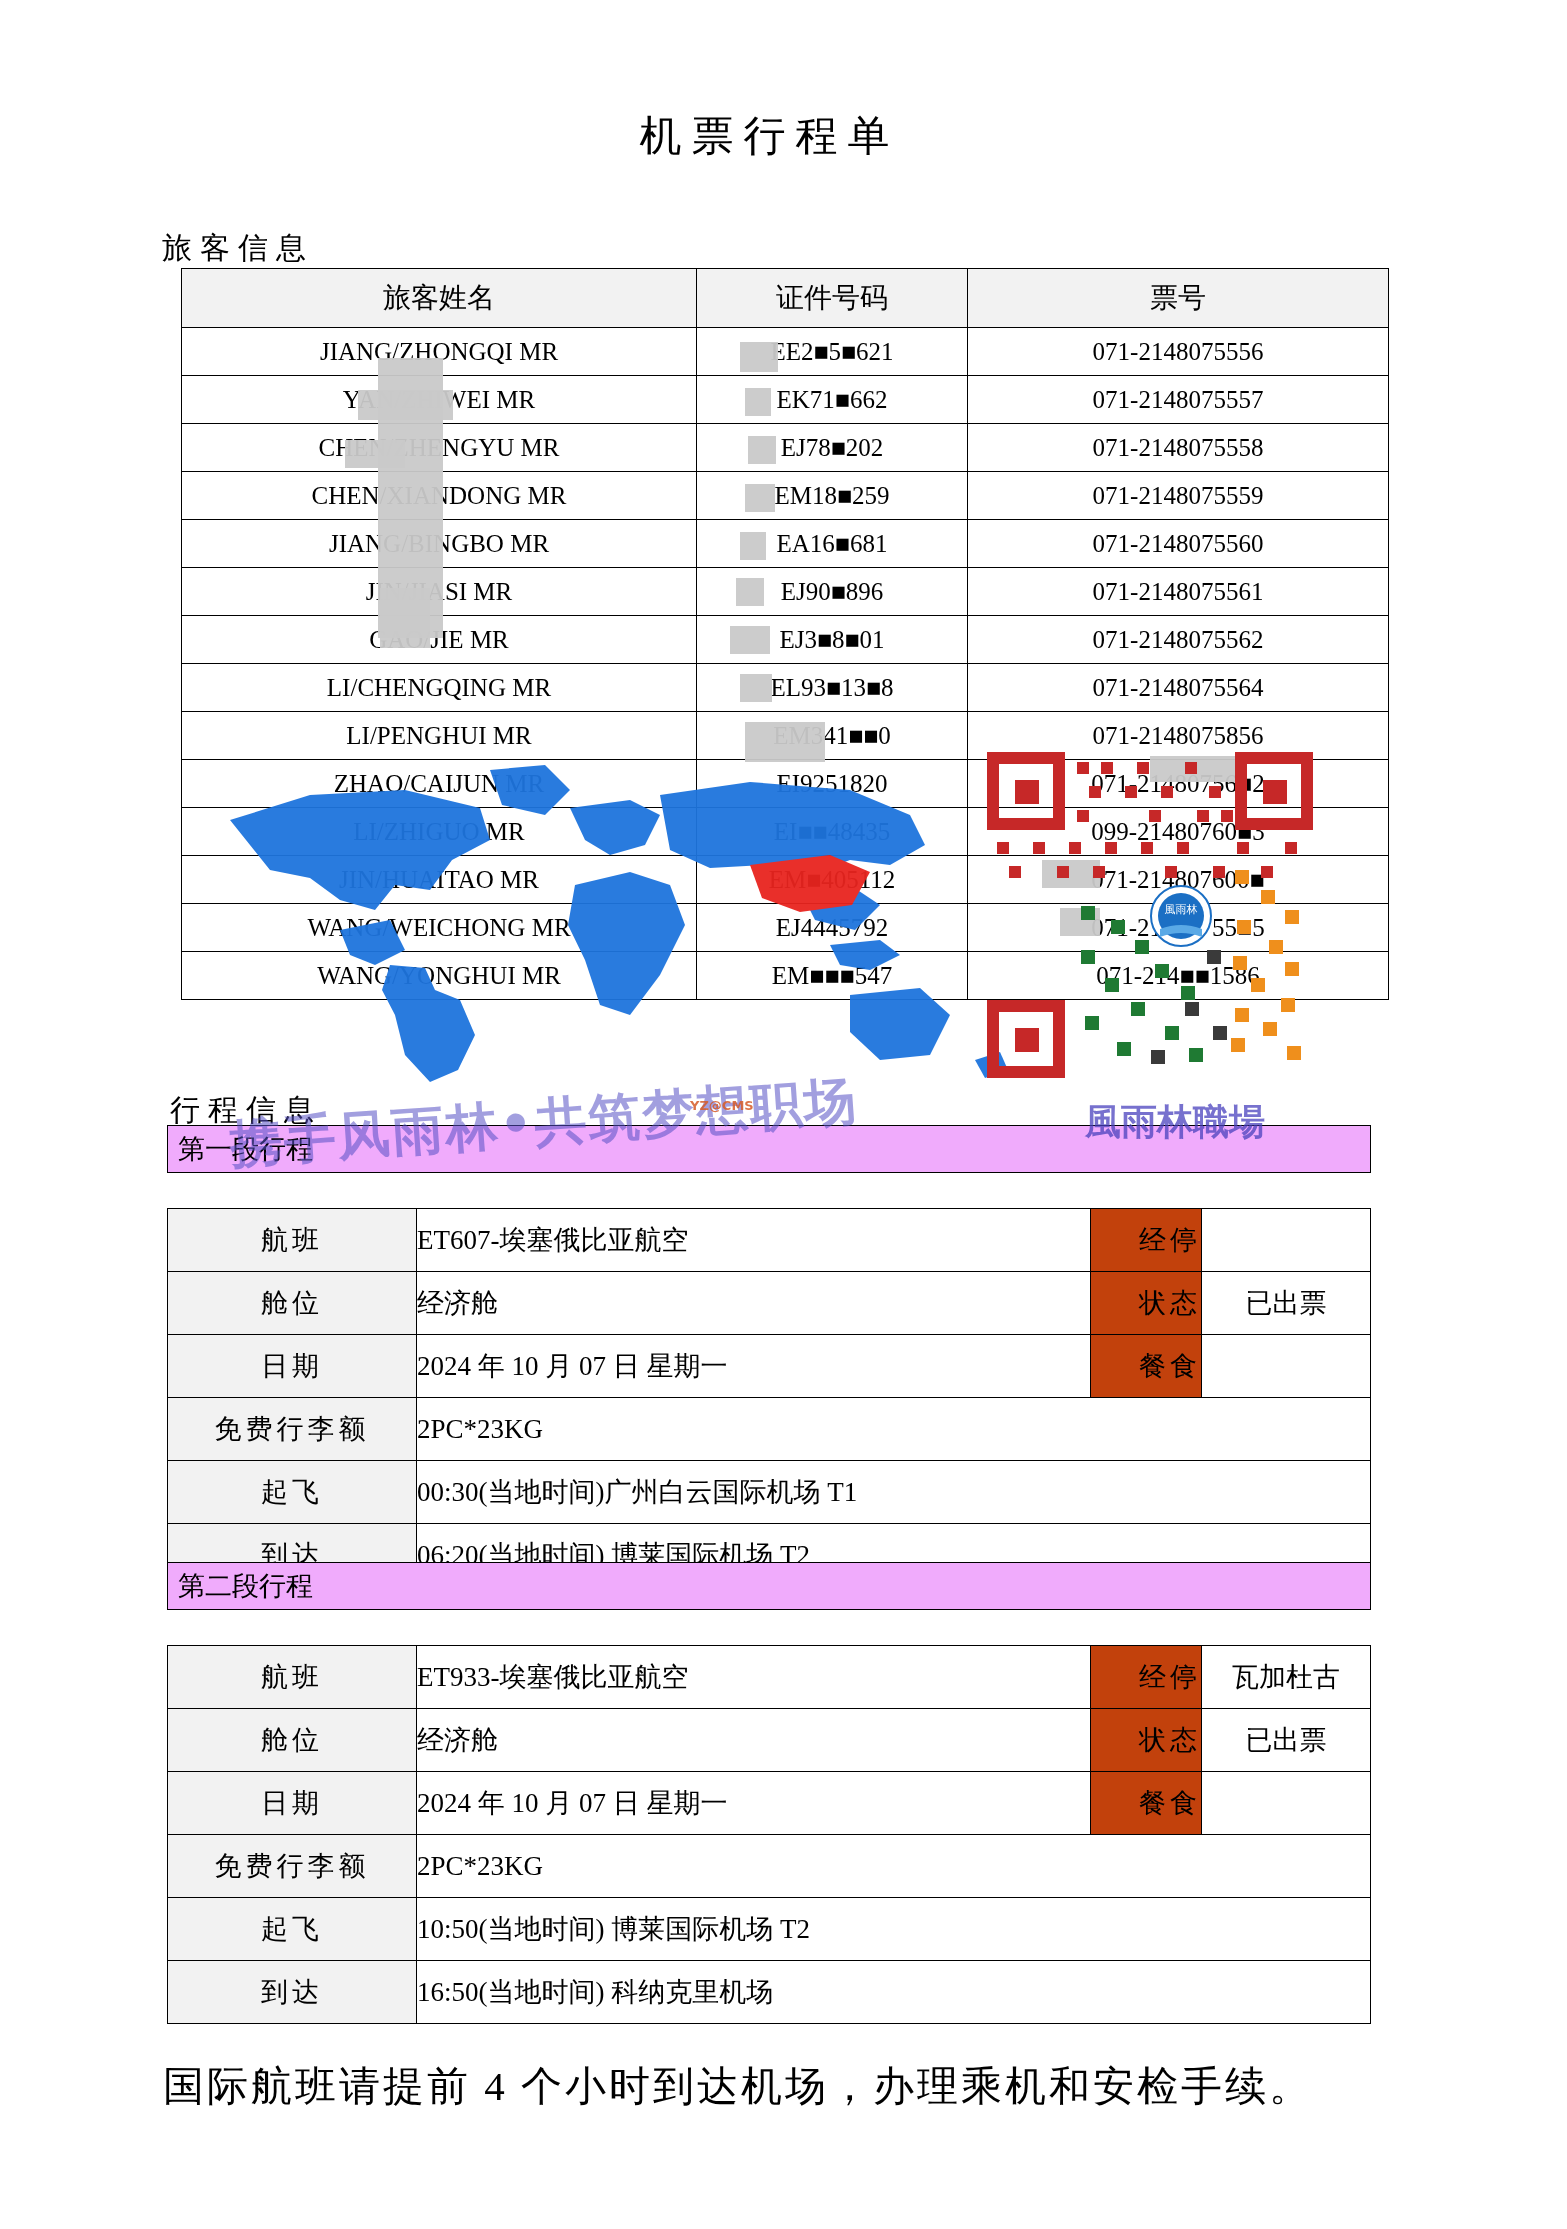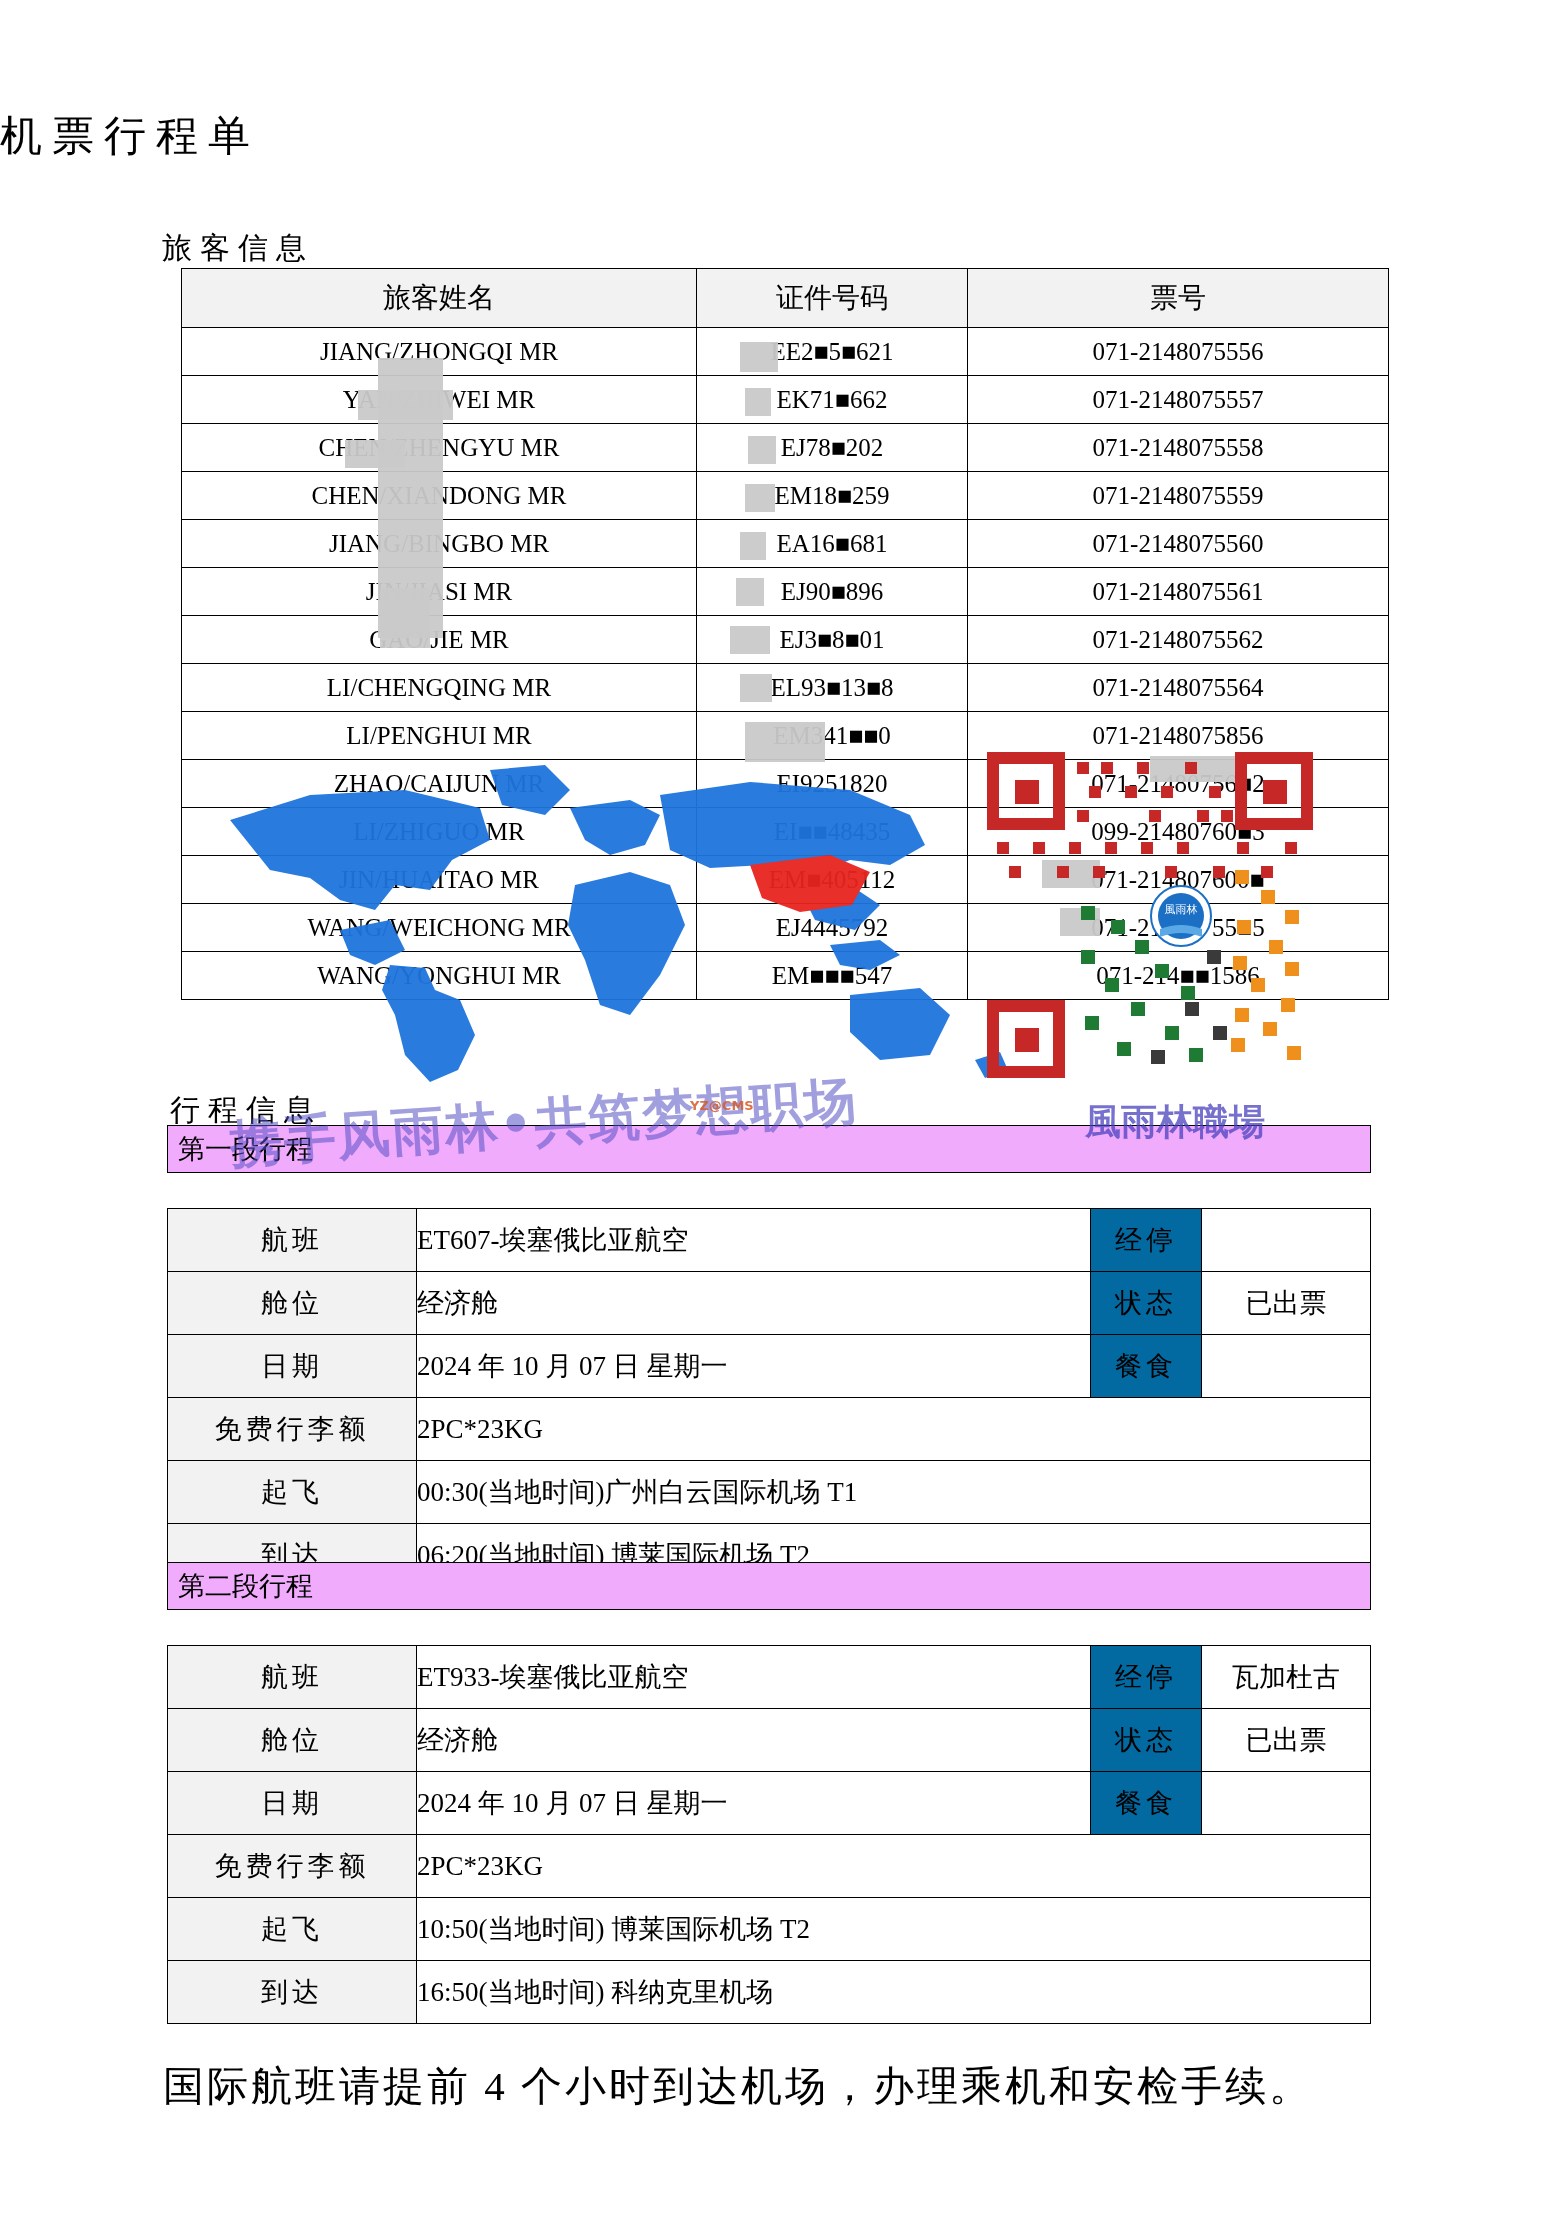--- a/index.html
+++ b/index.html
@@ -20,21 +20,21 @@
     width: 1567px;
     height: 2229px;
   }
 
   
   .doc-title {
     position: absolute;
     top: 108px;
     left: 0;
     width: 1539px;
-    text-align: left;
+    text-align: center;
     font-size: 42px;
     letter-spacing: 10px;
     font-weight: 400;
   }
 
   
   .section-label {
     position: absolute;
     font-size: 30px;
     letter-spacing: 8px;
@@ -120,22 +120,22 @@
     background: #f2f2f2;
     text-align: center;
     letter-spacing: 4px;
   }
   .val {
     text-align: left;
     padding-left: 0;
   }
   .lbl2 {
     width: 110px;
-    background: #0369a1;
-    text-align: center;
+    background: #c2410c;
+    text-align: right;
     letter-spacing: 4px;
   }
   .val2 {
     width: 168px;
     text-align: center;
   }
 
   
   #footer-note {
     position: absolute;

